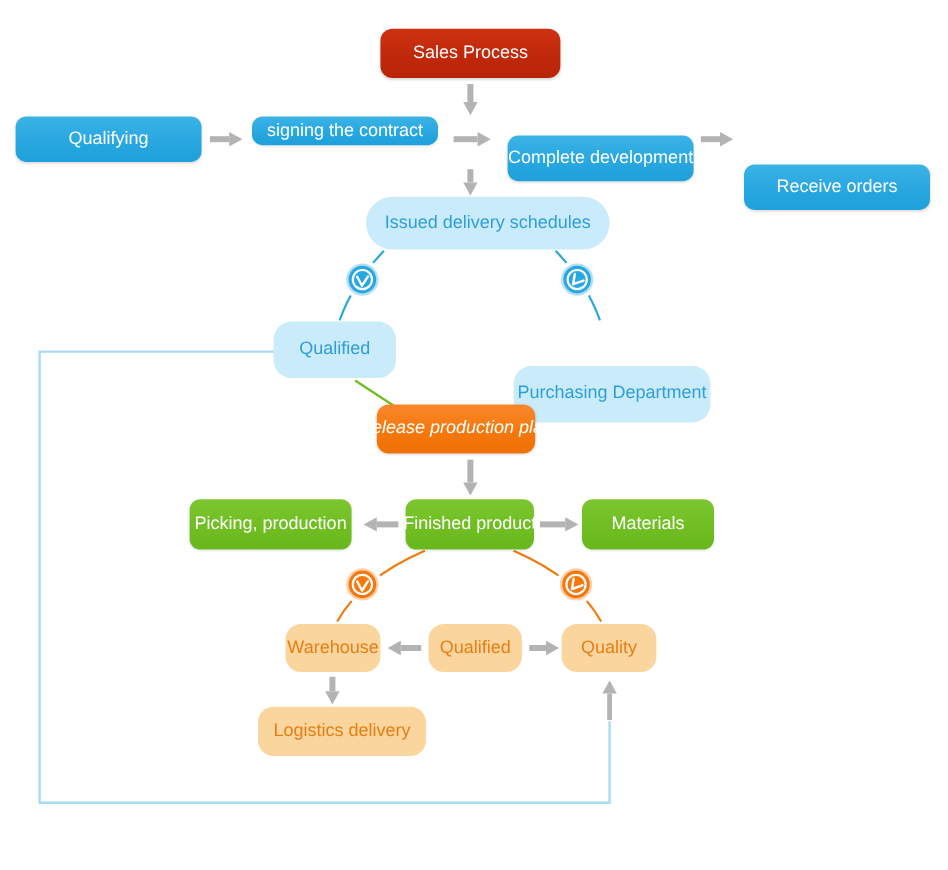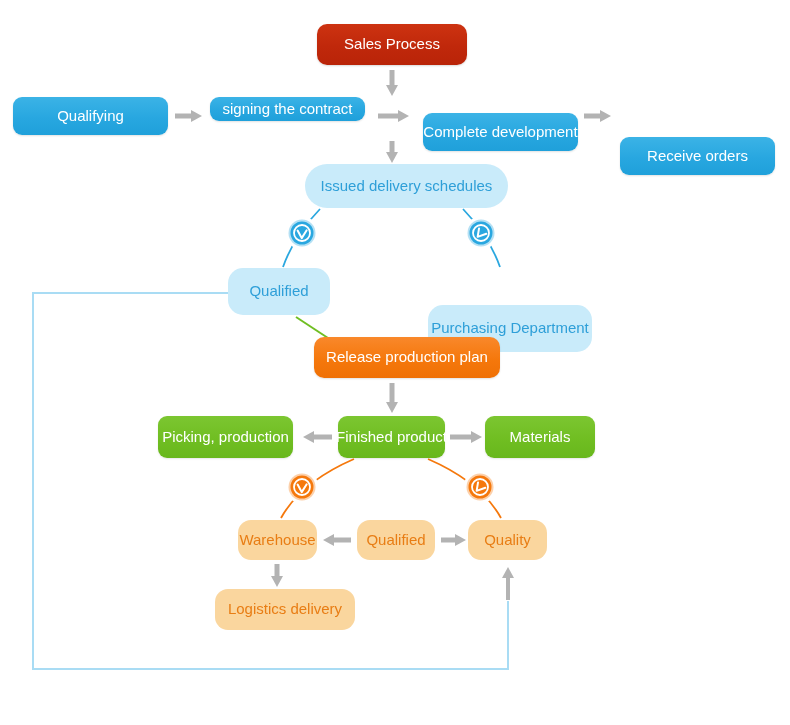--- a/index.html
+++ b/index.html
@@ -120,21 +120,21 @@
 
   <div class="node blue" style="left:13px;top:97px;width:155px;height:38px;">Qualifying</div>
   <div class="node blue" style="left:210px;top:97px;width:155px;height:24px;">signing the contract</div>
   <div class="node blue" style="left:423px;top:113px;width:155px;height:38px;">Complete development</div>
   <div class="node blue" style="left:620px;top:97px;width:155px;height:38px;margin-top:40px;">Receive orders</div>
 
   <div class="node lightblue" style="left:305px;top:164px;width:203px;height:44px;border-radius:22px;">Issued delivery schedules</div>
   <div class="node lightblue" style="left:228px;top:268px;width:102px;height:47px;">Qualified</div>
   <div class="node lightblue" style="left:428px;top:268px;width:164px;height:47px;margin-top:37px;">Purchasing Department</div>
 
-  <div class="node orange" style="left:314px;top:337px;width:186px;height:41px;">Release production plan</div>
+  <div class="node orange" style="left:314px;top:337px;width:132px;height:41px;font-style:italic;">Release production plan</div>
 
   <div class="node green" style="left:158px;top:416px;width:135px;height:42px;">Picking, production</div>
   <div class="node green" style="left:338px;top:416px;width:107px;height:42px;">Finished product</div>
   <div class="node green" style="left:485px;top:416px;width:110px;height:42px;">Materials</div>
 
   <div class="node lightorange" style="left:238px;top:520px;width:79px;height:40px;">Warehouse</div>
   <div class="node lightorange" style="left:357px;top:520px;width:78px;height:40px;">Qualified</div>
   <div class="node lightorange" style="left:468px;top:520px;width:79px;height:40px;">Quality</div>
 
   <div class="node lightorange" style="left:215px;top:589px;width:140px;height:41px;">Logistics delivery</div>

